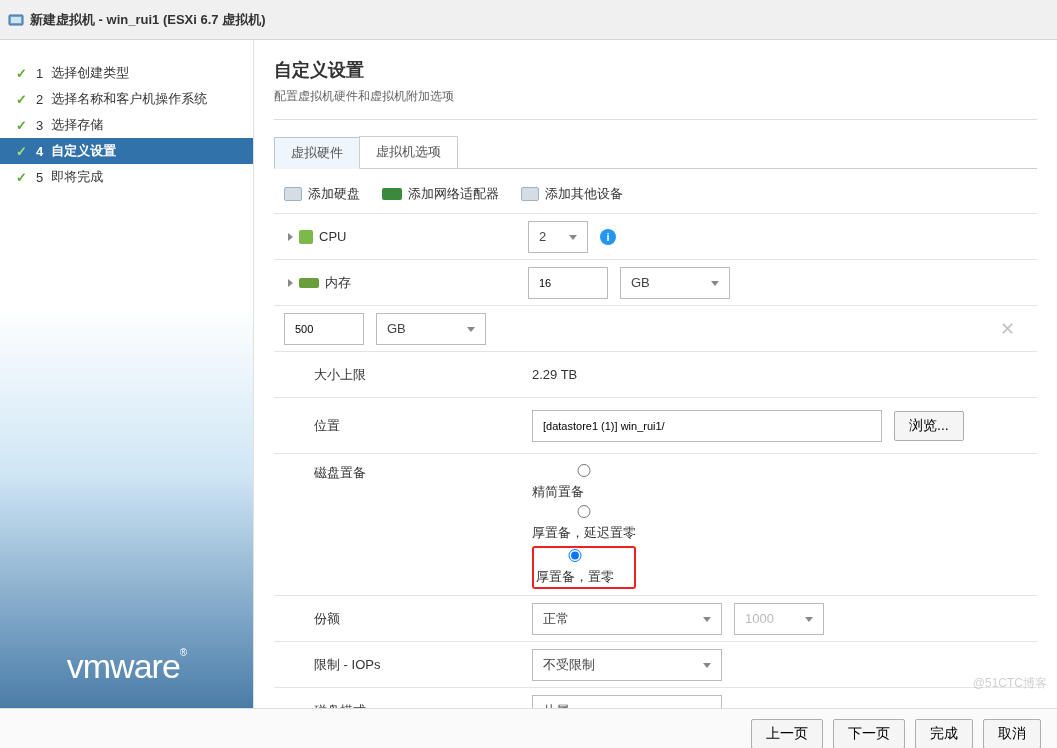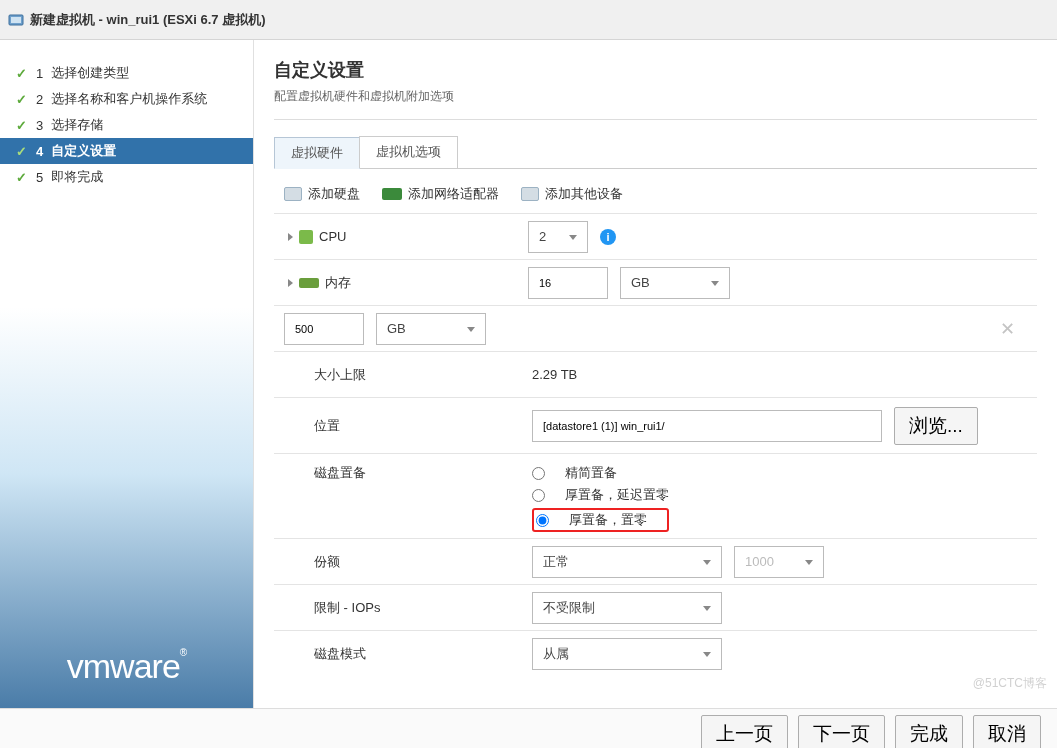--- a/index.html
+++ b/index.html
@@ -216,34 +216,34 @@
       color:#fff; font-size:11px; font-weight:bold;
     }
     .close-x {
       position: absolute;
       right: 22px;
       color: #c4c4c4;
       font-size: 18px;
       cursor: pointer;
     }
     .radio-list { display:flex; flex-direction:column; gap:4px; }
-    .radio-list label { display:flex; align-items:center; gap:20px; cursor: pointer; }
+    .radio-list label { display:flex; gap:6px; cursor: pointer; flex-direction: column; }
     .highlight-box {
       border: 2px solid #e22;
       border-radius: 3px;
       padding: 1px 4px 1px 2px;
       display: inline-flex;
       align-items: center;
       gap: 6px;
     }
     .btn {
       border: 1px solid #adadad;
       background: #f5f5f5;
       padding: 5px 14px;
-      font-size: 19px;
+      font-size: 14px;
       cursor: pointer;
       border-radius: 2px;
     }
     .disabled-sel { color:#bbb; }
     .footer {
       height: 50px;
       border-top: 1px solid #ddd;
       display: flex;
       justify-content: flex-end;
       align-items: center;

